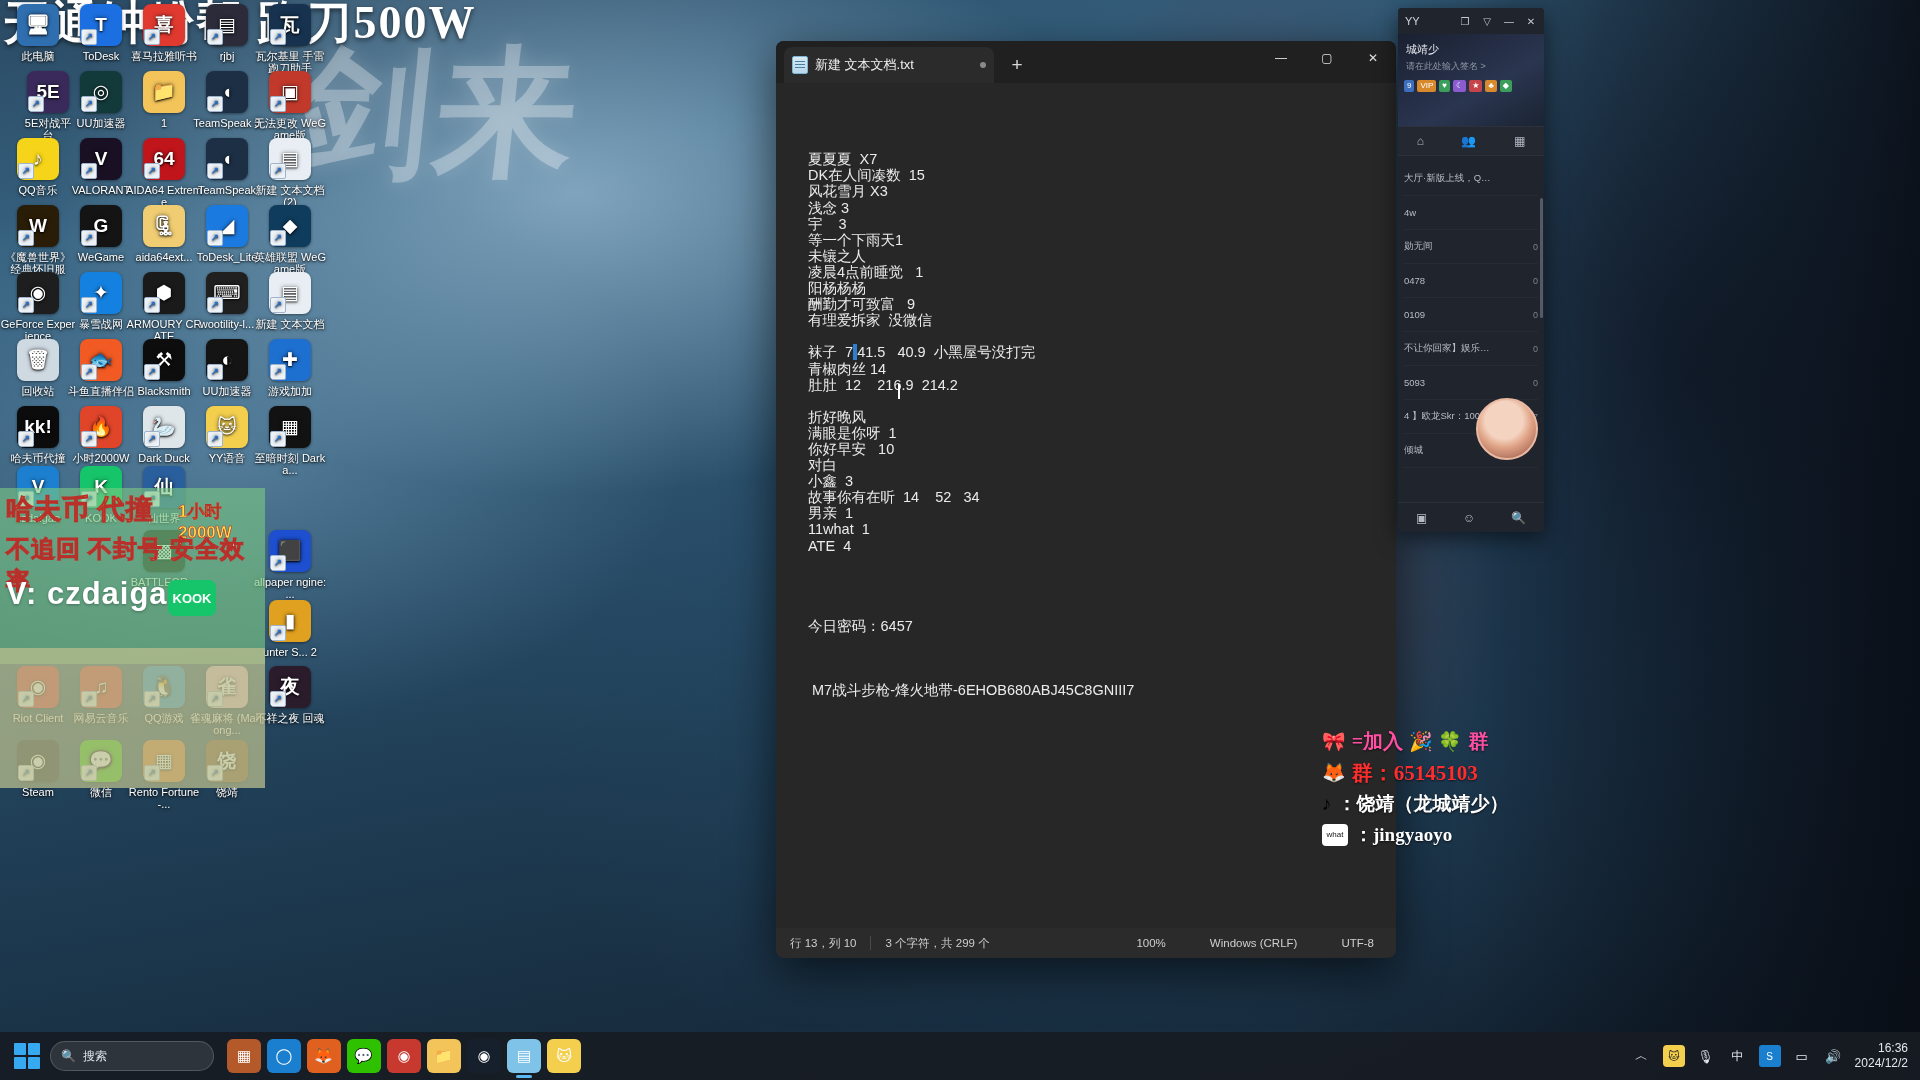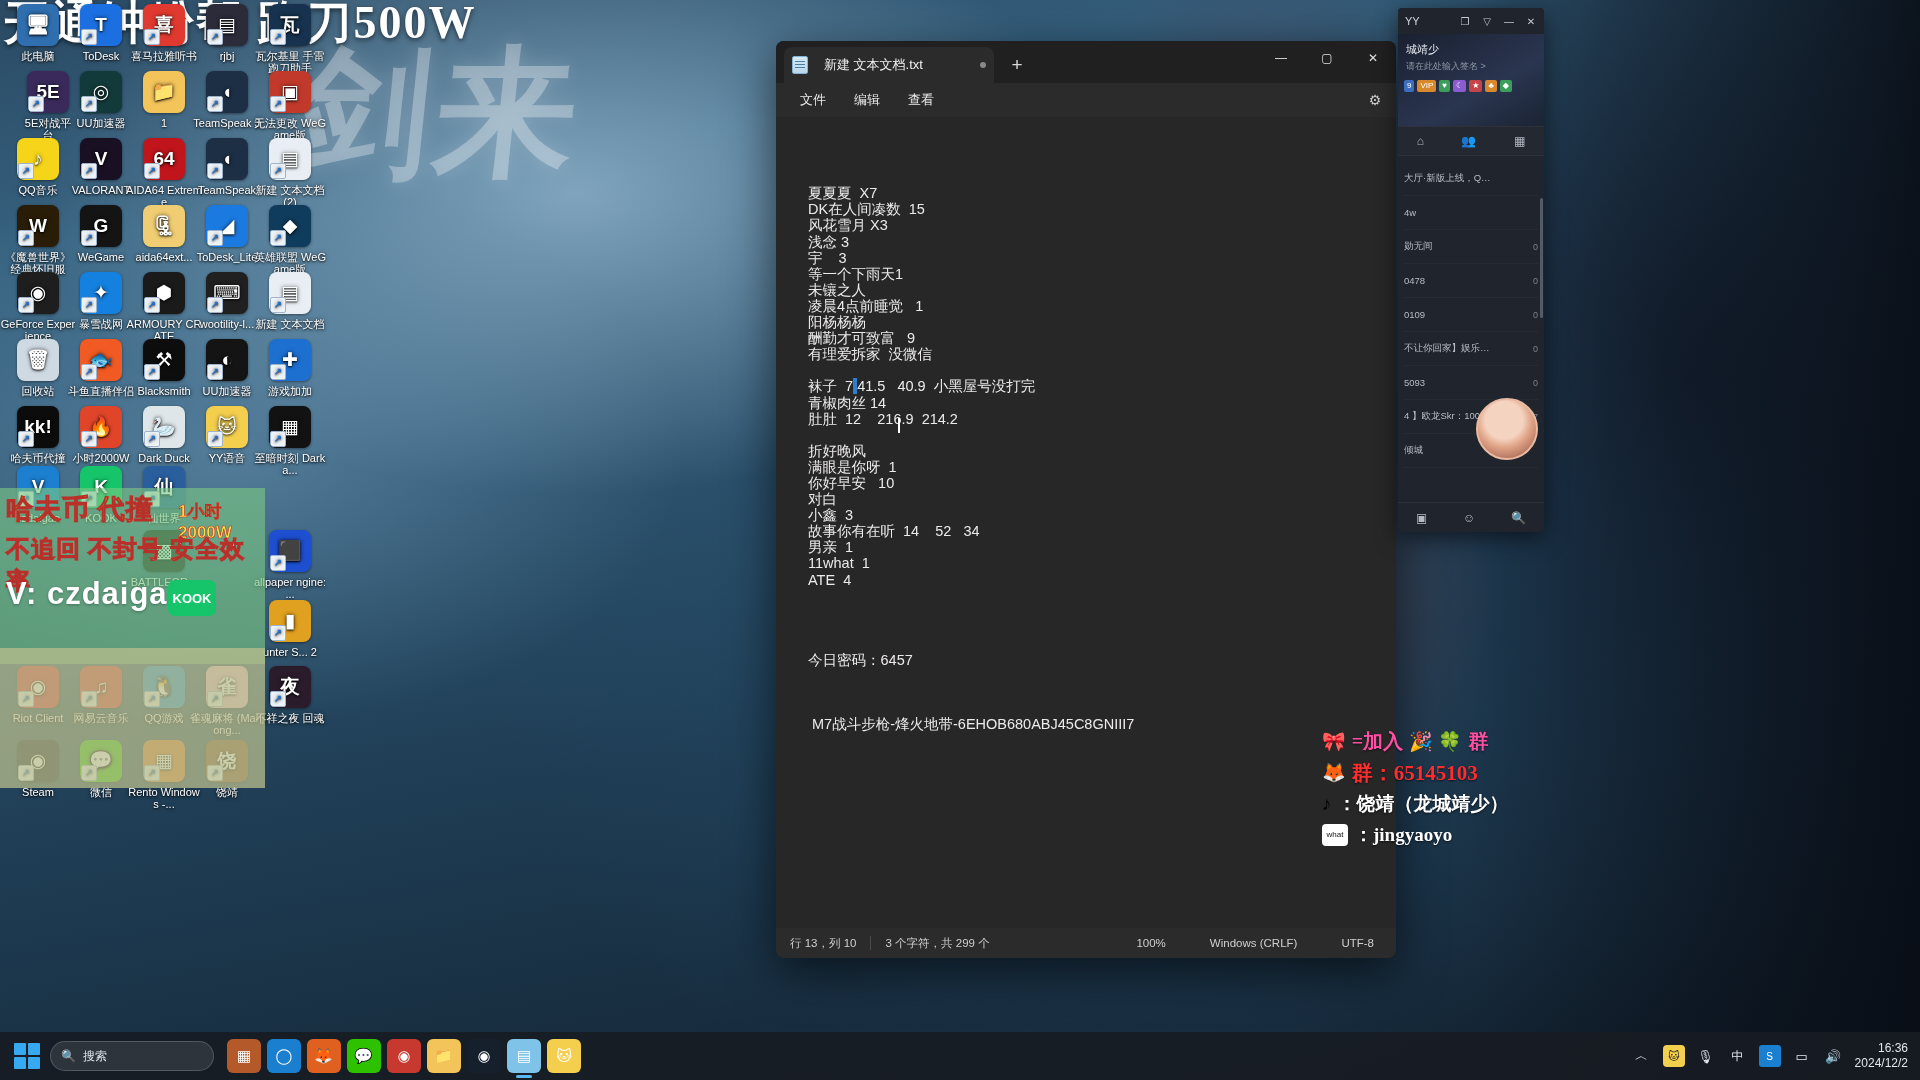--- a/index.html
+++ b/index.html
@@ -125,21 +125,21 @@
     display: flex; flex-direction: column;
     color: #e8e8e8;
   }
   #np-titlebar {
     height: 42px; background: #202020; display: flex; align-items: flex-end;
     position: relative; flex: 0 0 auto;
   }
   #np-tab {
     margin-left: 8px; height: 36px; min-width: 210px;
     background: #2b2b2b; border-radius: 8px 8px 0 0;
-    display: flex; align-items: center; padding: 0 8px; gap: 16px;
+    display: flex; align-items: center; padding: 0 8px; gap: 7px;
   }
   #np-tab-icon {
     width: 16px; height: 18px; border-radius: 2px;
     background: linear-gradient(#d7e9f5, #b8d7ea);
     border: 1px solid #7fb4d4; position: relative; flex: 0 0 auto;
   }
   #np-tab-icon::before {
     content:""; position:absolute; left:2px; right:2px; top:4px; height:1px;
     background:#4a7f9f; box-shadow: 0 3px 0 #4a7f9f, 0 6px 0 #4a7f9f;
   }
@@ -496,21 +496,21 @@
     <div class="desk-icon" style="left: 0px; top: 740px;">
       <div class="gl" style="background: rgb(21, 32, 44);">◉</div>
       <span class="lbl">Steam</span>
     </div>
     <div class="desk-icon" style="left: 63px; top: 740px;">
       <div class="gl" style="background: rgb(45, 193, 0);">💬</div>
       <span class="lbl">微信</span>
     </div>
     <div class="desk-icon" style="left: 126px; top: 740px;">
       <div class="gl" style="background: rgb(224, 122, 42);">▦</div>
-      <span class="lbl">Rento Windows -...</span>
+      <span class="lbl">Rento Fortune -...</span>
     </div>
     <div class="desk-icon" style="left: 189px; top: 740px;">
       <div class="gl" style="background: rgb(122, 74, 42);">饶</div>
       <span class="lbl">饶靖</span>
     </div>
   </div>
 
 <div id="ad-overlay">
   <div id="ad-line1">哈夫币 代撞</div>
   <div id="ad-line1b">1小时 2000W</div>
@@ -528,26 +528,20 @@
       <div id="np-tab-dot"></div>
     </div>
     <div id="np-newtab">+</div>
     <div id="np-wincontrols">
       <div>—</div>
       <div>▢</div>
       <div>✕</div>
     </div>
   </div>
 
-  <div id="np-menubar">
-    <div class="np-menu-item">文件</div>
-    <div class="np-menu-item">编辑</div>
-    <div class="np-menu-item">查看</div>
-    <div id="np-settings-icon">⚙</div>
-  </div>
 
   <div id="np-editor">
     
   <div class="np-line">夏夏夏  X7</div><div class="np-line">DK在人间凑数  15</div><div class="np-line">风花雪月 X3</div><div class="np-line">浅念 3</div><div class="np-line">宇    3</div><div class="np-line">等一个下雨天1</div><div class="np-line">未镶之人</div><div class="np-line">凌晨4点前睡觉   1</div><div class="np-line">阳杨杨杨</div><div class="np-line">酬勤才可致富   9</div><div class="np-line">有理爱拆家  没微信</div><div class="np-line blank">&nbsp;</div><div class="np-line"><span>袜子  7</span><span class="np-sel"> </span><span>41.5   40.9  小黑屋号没打完</span></div><div class="np-line">青椒肉丝 14</div><div class="np-line">肚肚  12    216.9  214.2</div><div class="np-line blank">&nbsp;</div><div class="np-line">折好晚风</div><div class="np-line">满眼是你呀  1</div><div class="np-line">你好早安   10</div><div class="np-line">对白</div><div class="np-line">小鑫  3</div><div class="np-line">故事你有在听  14    52   34</div><div class="np-line">男亲  1</div><div class="np-line">11what  1</div><div class="np-line">ATE  4</div><div class="np-line blank">&nbsp;</div><div class="np-line blank">&nbsp;</div><div class="np-line blank">&nbsp;</div><div class="np-line blank">&nbsp;</div><div class="np-line">今日密码：6457</div><div class="np-line blank">&nbsp;</div><div class="np-line blank">&nbsp;</div><div class="np-line blank">&nbsp;</div><div class="np-line"> M7战斗步枪-烽火地带-6EHOB680ABJ45C8GNIII7</div><div id="np-caret"></div></div>
 
   <div id="np-statusbar">
     <div class="sb-left">
       <span>行 13，列 10</span>
       <span class="sb-sep"></span>
       <span>3 个字符，共 299 个</span>

